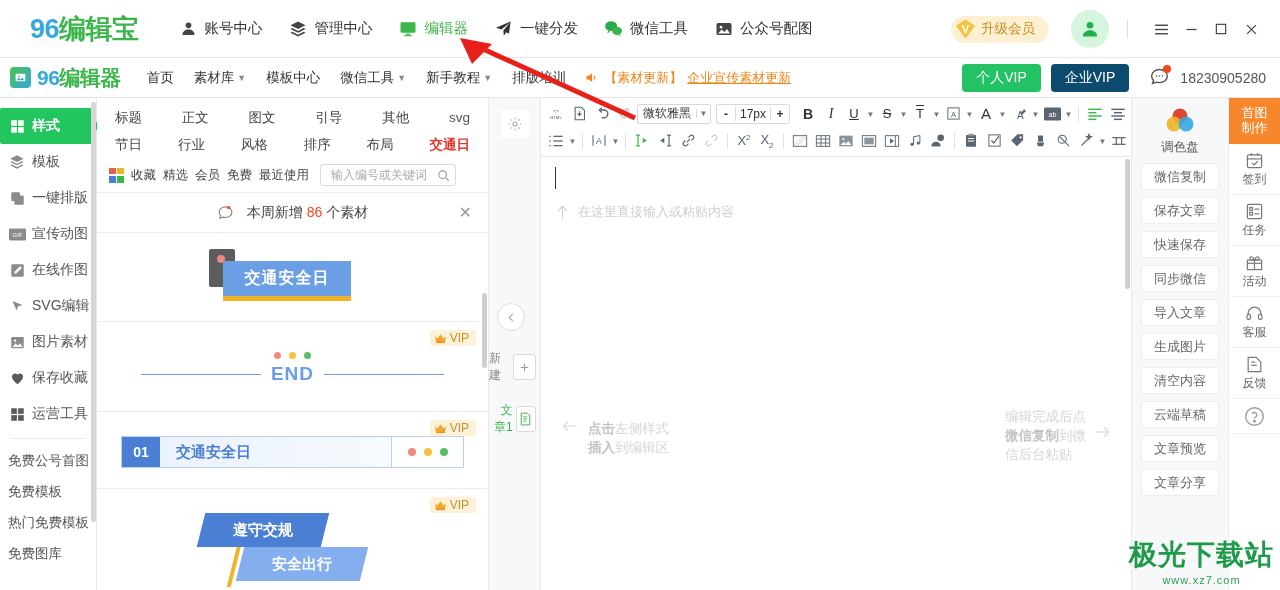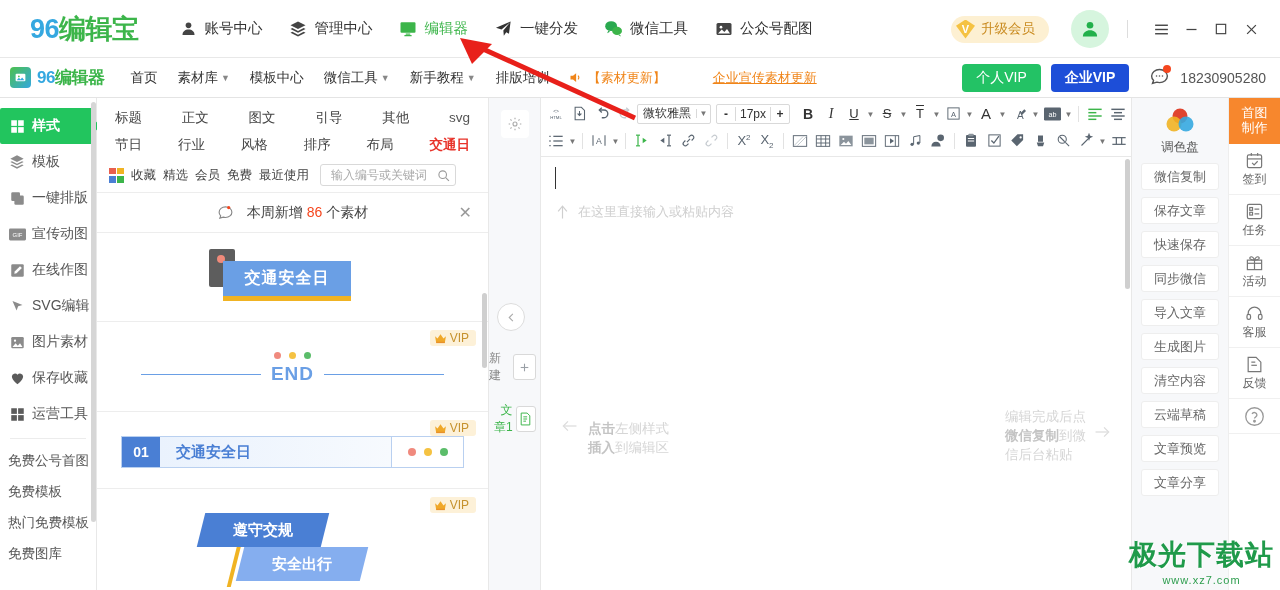--- a/index.html
+++ b/index.html
@@ -63,34 +63,34 @@
     display: flex; align-items: center;
     border-bottom: 1px solid #e4e4e4;
     position: relative;
   }
   .logo2 { display: flex; align-items: center; gap: 6px; margin-left: 10px; }
   .logo2-badge {
     width: 21px; height: 21px; border-radius: 4px;
     background: linear-gradient(135deg,#4cc04c 0%, #35a8e0 100%);
     display: flex; align-items: center; justify-content: center;
   }
-  .logo2-txt { font-size: 17px; font-weight: bold; letter-spacing: -0.5px;}
+  .logo2-txt { font-size: 21px; font-weight: bold; letter-spacing: -0.5px;}
   .logo2-txt .a { color: #35a8e0; }
   .logo2-txt .b { color: #3cb54a; }
   .menu-items { display: flex; align-items: flex-start; gap: 20px; margin-left: 26px; font-size: 13.5px; color: #333; }
   .menu-item { cursor: pointer; display: flex; align-items: center; gap: 3px; white-space: nowrap;}
   .caret { font-size: 9px; color: #888; }
   .notice { display: flex; align-items: center; gap: 5px; margin-left: 18px; white-space: nowrap; }
   .notice-tag { color: #f08519; font-size: 13px; }
-  .notice-txt { color: #f08519; font-size: 13px; text-decoration: underline; cursor: pointer; margin-left: 42px; }
+  .notice-txt { color: #f08519; font-size: 13px; text-decoration: underline; cursor: pointer; }
   .mb-right { position: absolute; right: 0; top: 0; height: 40px; display: flex; align-items: center; gap: 10px; }
   .vipbtn { height: 28px; padding: 0 14px; border-radius: 4px; color: #fff; font-size: 14px;
             display: flex; align-items: center; cursor: pointer; }
   .vipbtn.green { background: #23c265; }
-  .vipbtn.blue { background: #1d4ed8; font-weight: bold; }
+  .vipbtn.blue { background: #0c4a6e; }
   .msg-icon { position: relative; margin-left: 10px; cursor: pointer; }
   .msg-dot { position: absolute; right: -1px; top: -1px; width: 8px; height: 8px; border-radius: 50%; background: #f5461e; }
   .phone { font-size: 14px; color: #555; margin-right: 14px; }
 
   
   .body { display: flex; height: 492px; width: 1280px; }
 
   
   .rail { width: 97px; background: #fff; border-right: 1px solid #e8e8e8; padding-top: 10px; position: relative; flex: none; }
   .rail-item { display: flex; align-items: center; gap: 6px; height: 36px; padding-left: 8px; font-size: 14px; color: #555; cursor: pointer; position: relative;}

